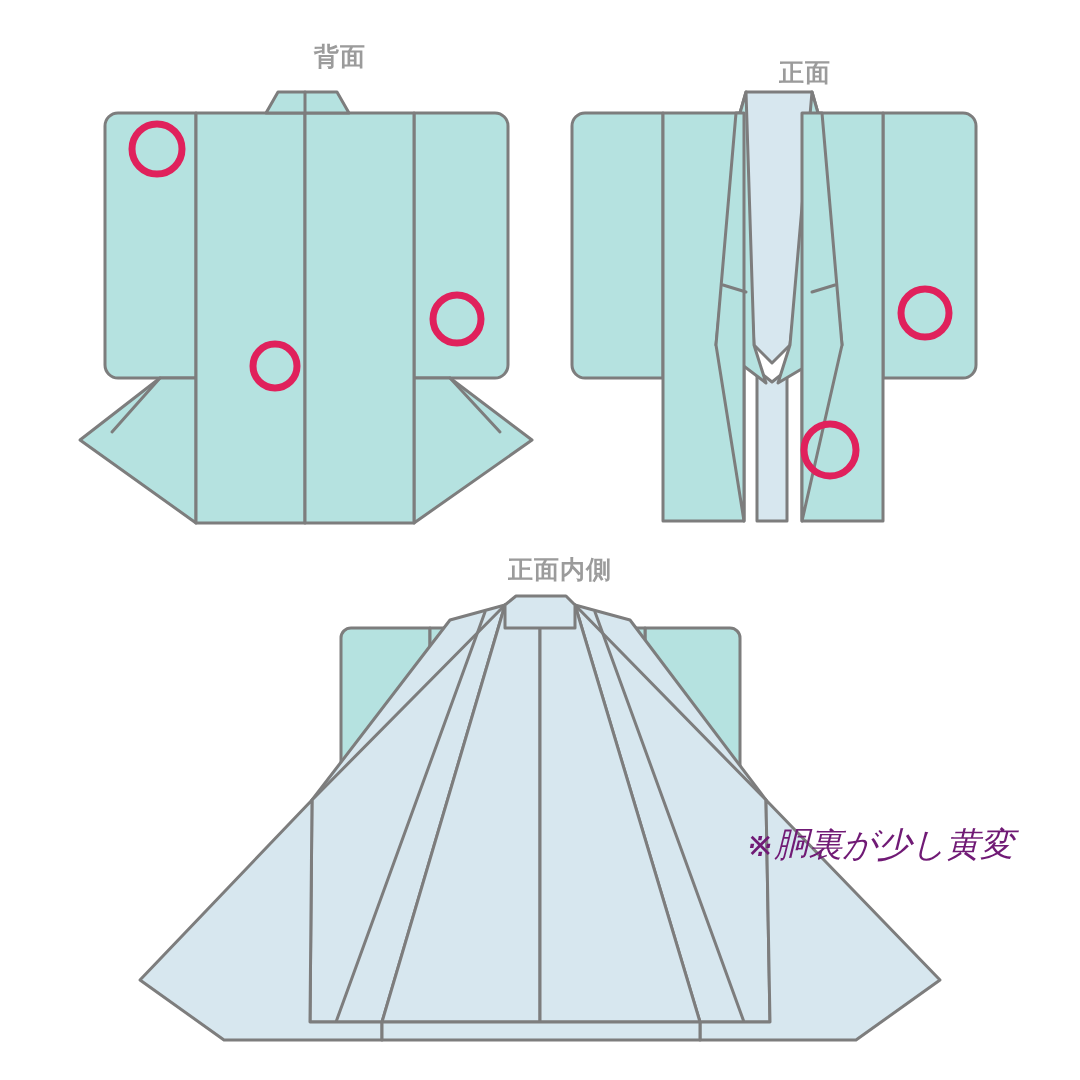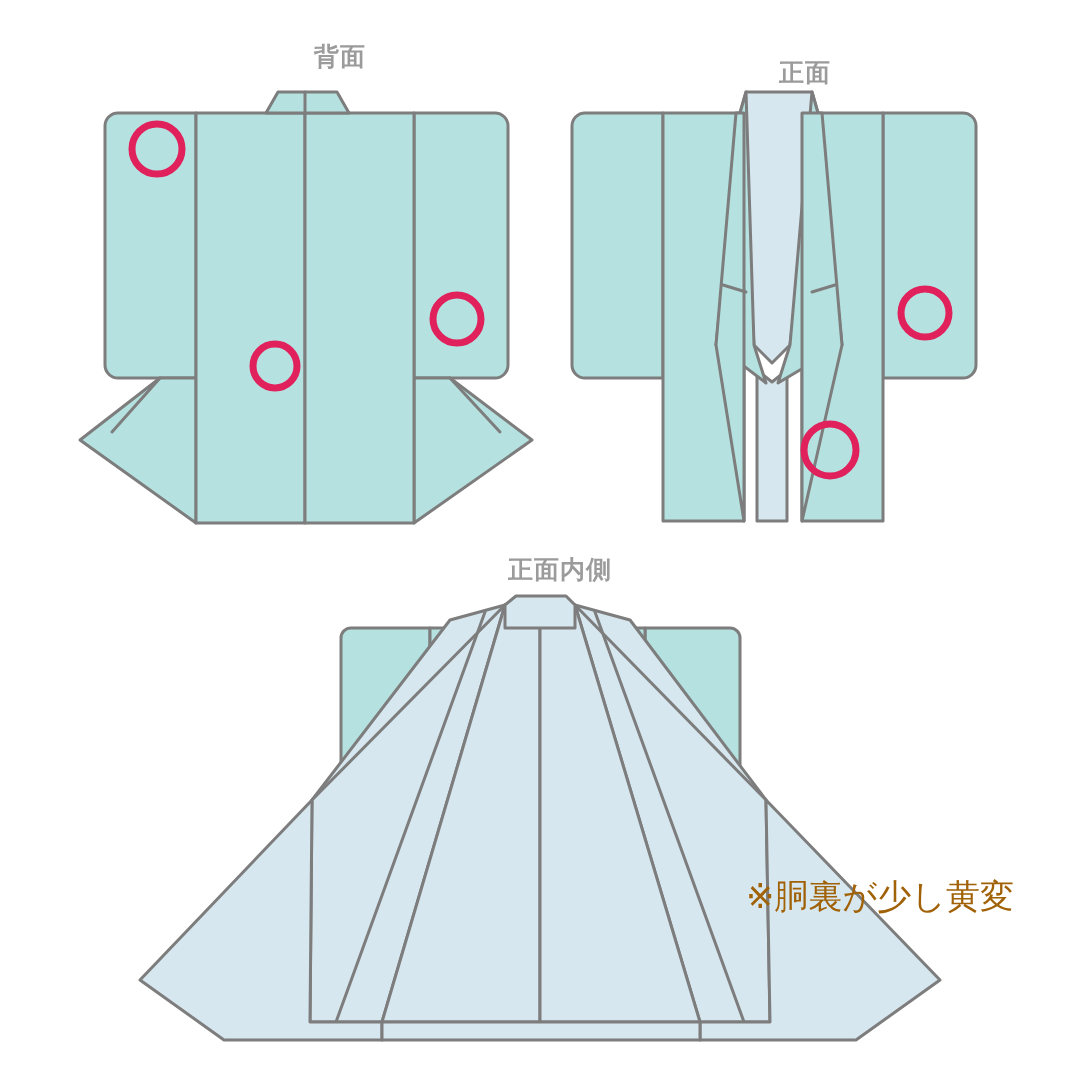--- a/index.html
+++ b/index.html
@@ -33,26 +33,27 @@
     text-align: center;
     user-select: none;
   }
   #title-back  { left: 195px;  top: 40px;  width: 290px; }
   #title-front { left: 660px;  top: 56px;  width: 290px; }
   #title-inner { left: 415px;  top: 553px; width: 290px; }
 
   .note {
     position: absolute;
     left: 746px;
-    top: 874px;
+    top: 822px;
     font-size: 34px;
-    color: #a16207;
+    color: #701a75;
     white-space: nowrap;
     letter-spacing: 0px;
     user-select: none;
+    font-style: italic;
   }
 
   svg { display: block; overflow: visible; }
 
   .outline {
     stroke: #7d7d7d;
     stroke-width: 3;
     stroke-linejoin: round;
     stroke-linecap: round;
   }

